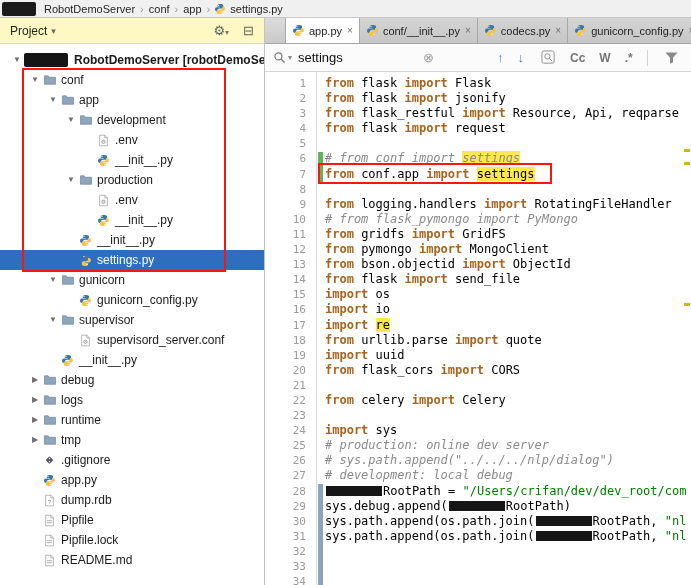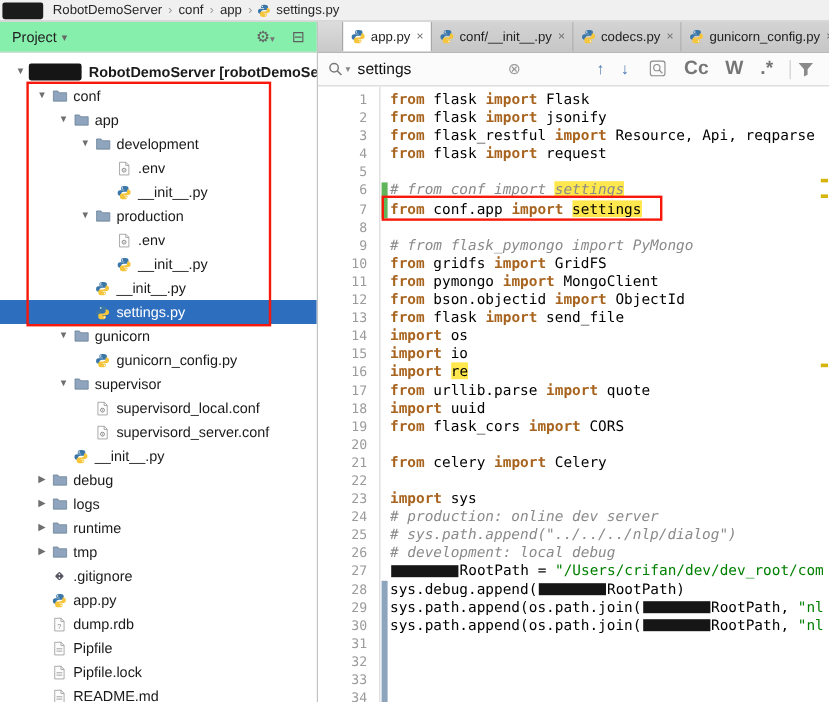--- a/index.html
+++ b/index.html
@@ -9,21 +9,21 @@
   .navbar{position:absolute;top:0;left:0;right:0;height:18px;background:#f0f0f0;
     border-bottom:1px solid #c8c8c8;display:flex;align-items:center;padding-left:2px;
     font-size:11px;color:#262626;z-index:5;}
   .nav-redact{width:34px;height:14px;background:#1b1b1b;border-radius:2px;margin-right:7px;flex:none;}
   .crumbs{display:flex;align-items:center;white-space:nowrap;}
   .crumb{padding:0 1px;}
   .crumb-sep{color:#9a9a9a;margin:0 4px;font-size:11px;}
   .crumb-ic{width:12px;height:12px;margin-right:3px;display:inline-block;vertical-align:-2px;}
   .crumb-ic svg{width:12px;height:12px;display:block;}
   
-  .phdr{position:absolute;top:18px;left:0;width:264px;height:26px;background:#86efac;
+  .phdr{position:absolute;top:18px;left:0;width:264px;height:26px;background:#fef9c3;
     border-bottom:1px solid #d9d9d9;display:flex;align-items:center;padding:0 10px;
     font-size:12px;color:#222;z-index:4;}
   .phdr-caret{font-size:9px;color:#666;margin-left:4px;}
   .phdr-icons{margin-left:auto;display:flex;align-items:center;gap:14px;color:#5f5f5f;}
   .phdr-ic{font-size:13px;line-height:1;cursor:default;}
   .mini-caret{font-size:8px;color:#777;}
   
   .tabbar{position:absolute;top:18px;left:265px;right:0;height:26px;
     background:linear-gradient(#dcdcdc,#c9c9c9);border-bottom:1px solid #a6a6a6;
     display:flex;align-items:flex-end;padding-left:20px;overflow:hidden;z-index:4;}
@@ -37,21 +37,21 @@
   .findbar{position:absolute;top:44px;left:265px;right:0;height:28px;background:#fbfbfb;
     border-bottom:1px solid #d6d6d6;display:flex;align-items:center;padding:0 8px;z-index:3;}
   .mag{width:14px;height:14px;flex:none;}
   .srch-caret{font-size:8px;color:#888;margin:0 2px 0 1px;}
   .sq{width:136px;display:flex;align-items:center;margin-left:4px;}
   .query{font-size:13px;color:#101010;}
   .clear{margin-left:auto;color:#9a9a9a;font-size:13px;line-height:1;}
   .fb-gap{width:56px;flex:none;}
   .fb-arrow{color:#4d7ab0;font-size:13px;font-weight:bold;line-height:1;margin:0 7px;}
   .fb-svgic{width:15px;height:15px;margin-left:10px;flex:none;}
-  .fb-mini{color:#767676;font-size:16px;font-weight:bold;margin-left:14px;}
+  .fb-mini{color:#767676;font-size:12px;font-weight:bold;margin-left:14px;}
   .fb-div{width:1px;height:16px;background:#d0d0d0;margin-left:14px;}
   .funnel{margin-left:auto;margin-right:4px;width:15px;height:14px;flex:none;}
   
   .splitter{position:absolute;left:264px;top:18px;bottom:0;width:1px;background:#c3c3c3;z-index:6;}
   
   .tree{position:absolute;top:44px;left:0;width:264px;bottom:0;background:#fff;overflow:hidden;
     padding-top:6px;font-size:12px;z-index:2;}
   .trow{height:20px;display:flex;align-items:center;white-space:nowrap;color:#1a1a1a;}
   .trow.selected{background:#2d6ebf;color:#fff;}
   .tind{flex:none;}
@@ -348,33 +348,20 @@
     </div>
     <div class="trow">
       <span class="tind" style="width: 46px;"></span>
       <span class="tarrow">▼</span>
       <span class="ticon">
         <svg viewBox="0 0 16 16" class="svg-ic folder-svg">
           <path fill="#8ea5bd" stroke="#647c93" stroke-width=".7" d="M1.7 3.2h4.2l1.3 1.7h7.1v8H1.7z"></path>
         </svg>
       </span>
       <span class="tlabel">supervisor</span>
-    </div>
-    <div class="trow">
-      <span class="tind" style="width: 64px;"></span>
-      <span class="tarrow"></span>
-      <span class="ticon">
-        <svg viewBox="0 0 16 16" class="svg-ic">
-          <path fill="#fdfdfd" stroke="#949494" stroke-width=".8" d="M3.2 1.5h6.6l3 3.1v9.9H3.2z"></path>
-          <path fill="none" stroke="#949494" stroke-width=".8" d="M9.6 1.5v3.3h3.2"></path>
-          <circle cx="7.9" cy="9.6" r="2" fill="none" stroke="#8a8a8a" stroke-width="1"></circle>
-          <circle cx="7.9" cy="9.6" r=".6" fill="#8a8a8a"></circle>
-        </svg>
-      </span>
-      <span class="tlabel">supervisord_local.conf</span>
     </div>
     <div class="trow">
       <span class="tind" style="width: 64px;"></span>
       <span class="tarrow"></span>
       <span class="ticon">
         <svg viewBox="0 0 16 16" class="svg-ic">
           <path fill="#fdfdfd" stroke="#949494" stroke-width=".8" d="M3.2 1.5h6.6l3 3.1v9.9H3.2z"></path>
           <path fill="none" stroke="#949494" stroke-width=".8" d="M9.6 1.5v3.3h3.2"></path>
           <circle cx="7.9" cy="9.6" r="2" fill="none" stroke="#8a8a8a" stroke-width="1"></circle>
           <circle cx="7.9" cy="9.6" r=".6" fill="#8a8a8a"></circle>
@@ -549,20 +536,21 @@
     </div>
   <div class="codecol" id="codecol">
       <div class="cline"><span class="tk-k">from</span><span class="tk-p"> flask </span><span class="tk-k">import</span><span class="tk-p"> Flask</span></div>
       <div class="cline"><span class="tk-k">from</span><span class="tk-p"> flask </span><span class="tk-k">import</span><span class="tk-p"> jsonify</span></div>
       <div class="cline"><span class="tk-k">from</span><span class="tk-p"> flask_restful </span><span class="tk-k">import</span><span class="tk-p"> Resource, Api, reqparse</span></div>
       <div class="cline"><span class="tk-k">from</span><span class="tk-p"> flask </span><span class="tk-k">import</span><span class="tk-p"> request</span></div>
       <div class="cline"></div>
       <div class="cline"><span class="tk-c"># from conf import </span><span class="tk-c hl">settings</span></div>
       <div class="cline"><span class="tk-k">from</span><span class="tk-p"> conf.app </span><span class="tk-k">import</span><span class="tk-p"> </span><span class="tk-p hl">settings</span></div>
       <div class="cline"></div>
+      <div class="cline"><span class="tk-k">from</span><span class="tk-p"> logging.handlers </span><span class="tk-k">import</span><span class="tk-p"> RotatingFileHandler</span></div>
       <div class="cline"><span class="tk-c"># from flask_pymongo import PyMongo</span></div>
       <div class="cline"><span class="tk-k">from</span><span class="tk-p"> gridfs </span><span class="tk-k">import</span><span class="tk-p"> GridFS</span></div>
       <div class="cline"><span class="tk-k">from</span><span class="tk-p"> pymongo </span><span class="tk-k">import</span><span class="tk-p"> MongoClient</span></div>
       <div class="cline"><span class="tk-k">from</span><span class="tk-p"> bson.objectid </span><span class="tk-k">import</span><span class="tk-p"> ObjectId</span></div>
       <div class="cline"><span class="tk-k">from</span><span class="tk-p"> flask </span><span class="tk-k">import</span><span class="tk-p"> send_file</span></div>
       <div class="cline"><span class="tk-k">import</span><span class="tk-p"> os</span></div>
       <div class="cline"><span class="tk-k">import</span><span class="tk-p"> io</span></div>
       <div class="cline"><span class="tk-k">import</span><span class="tk-p"> </span><span class="tk-p hl">re</span></div>
       <div class="cline"><span class="tk-k">from</span><span class="tk-p"> urllib.parse </span><span class="tk-k">import</span><span class="tk-p"> quote</span></div>
       <div class="cline"><span class="tk-k">import</span><span class="tk-p"> uuid</span></div>

